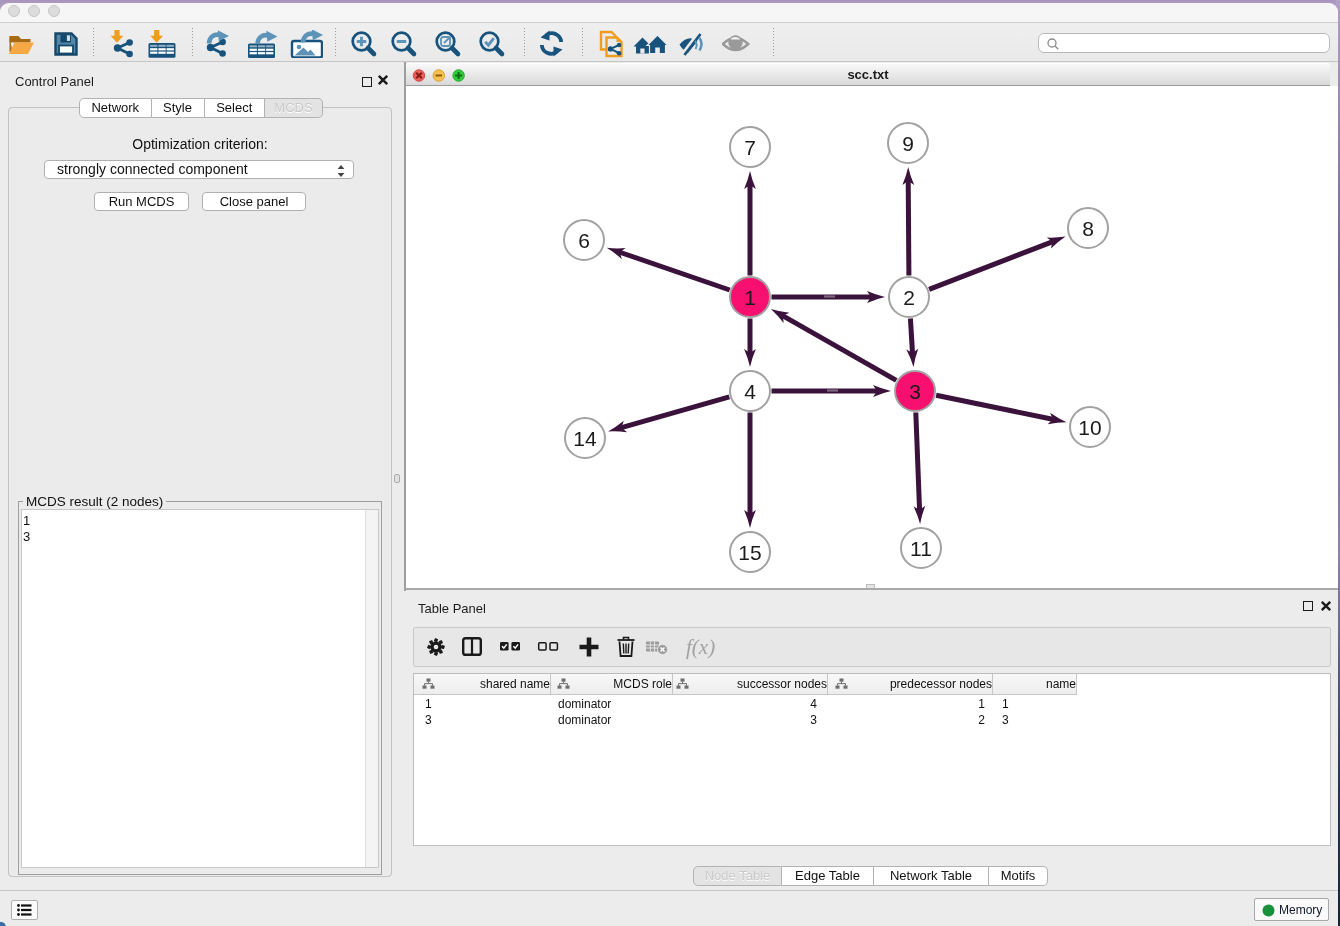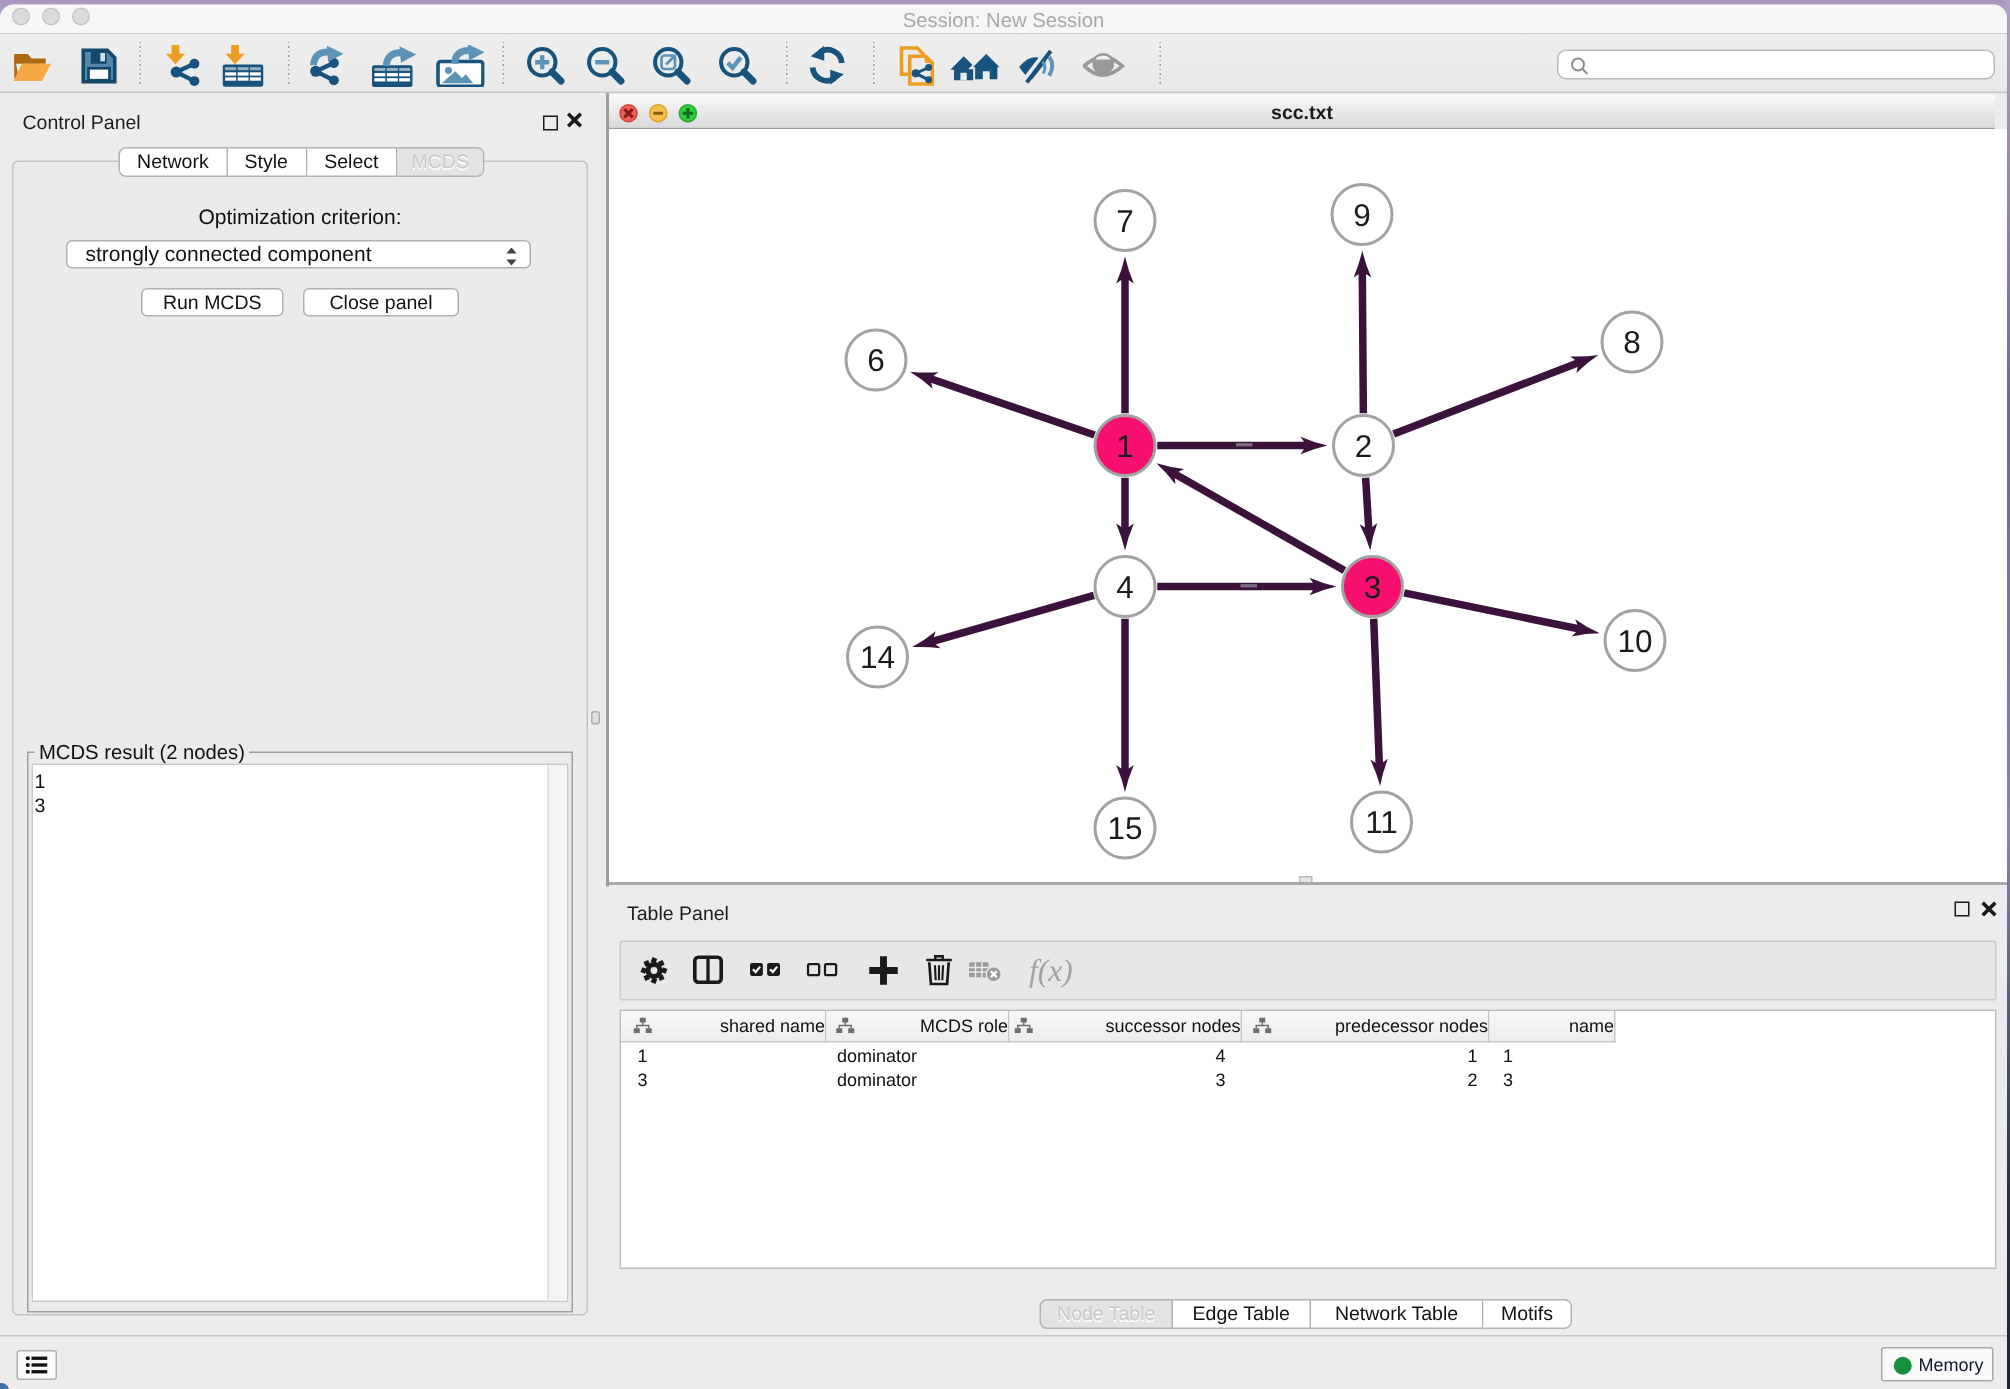--- a/index.html
+++ b/index.html
@@ -66,21 +66,20 @@
 </style></head>
 <body>
 <div id="deskt"></div>
 <div id="deskright"></div>
 <div id="win">
   <div id="vdivline"></div>
   <div id="titlebar">
     <div class="dot" style="left:8.3px"></div>
     <div class="dot" style="left:27.6px"></div>
     <div class="dot" style="left:47.7px"></div>
-    <div class="ttl">Session: New Session</div>
   </div>
   <div id="toolbar">
     <div class="vsep" style="left:93px"></div>
       <div class="vsep" style="left:192px"></div>
       <div class="vsep" style="left:335px"></div>
       <div class="vsep" style="left:524px"></div>
       <div class="vsep" style="left:582px"></div>
       <div class="vsep" style="left:773px"></div>
     <svg class="ticon" style="left:8px;top:7px" width="28" height="28" viewBox="0 0 28 28">
         <path d="M1.5,6 L10.5,6 L13,9 L22.5,9 L22.5,12.5 L1.5,12.5 Z" fill="#aa6a12"></path>

